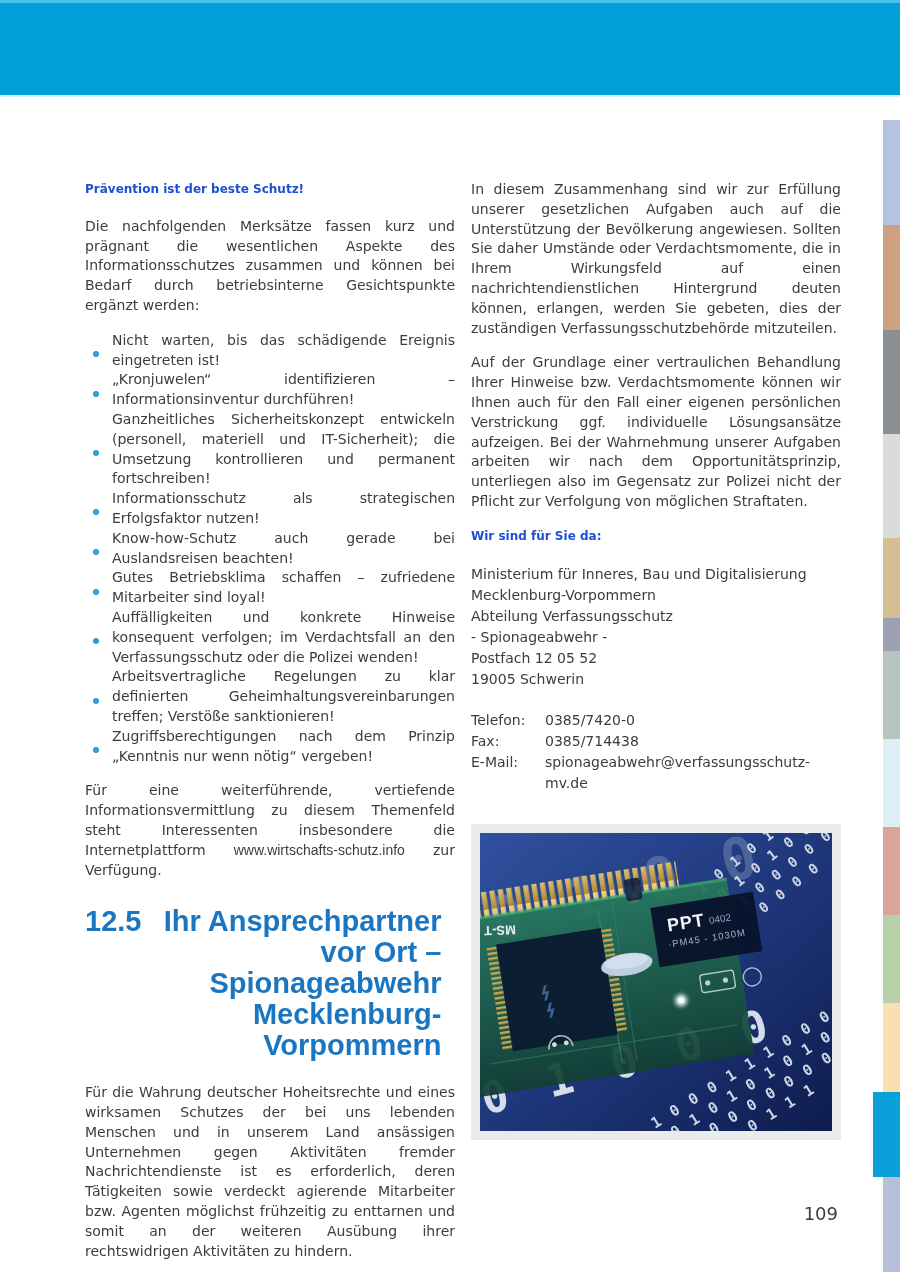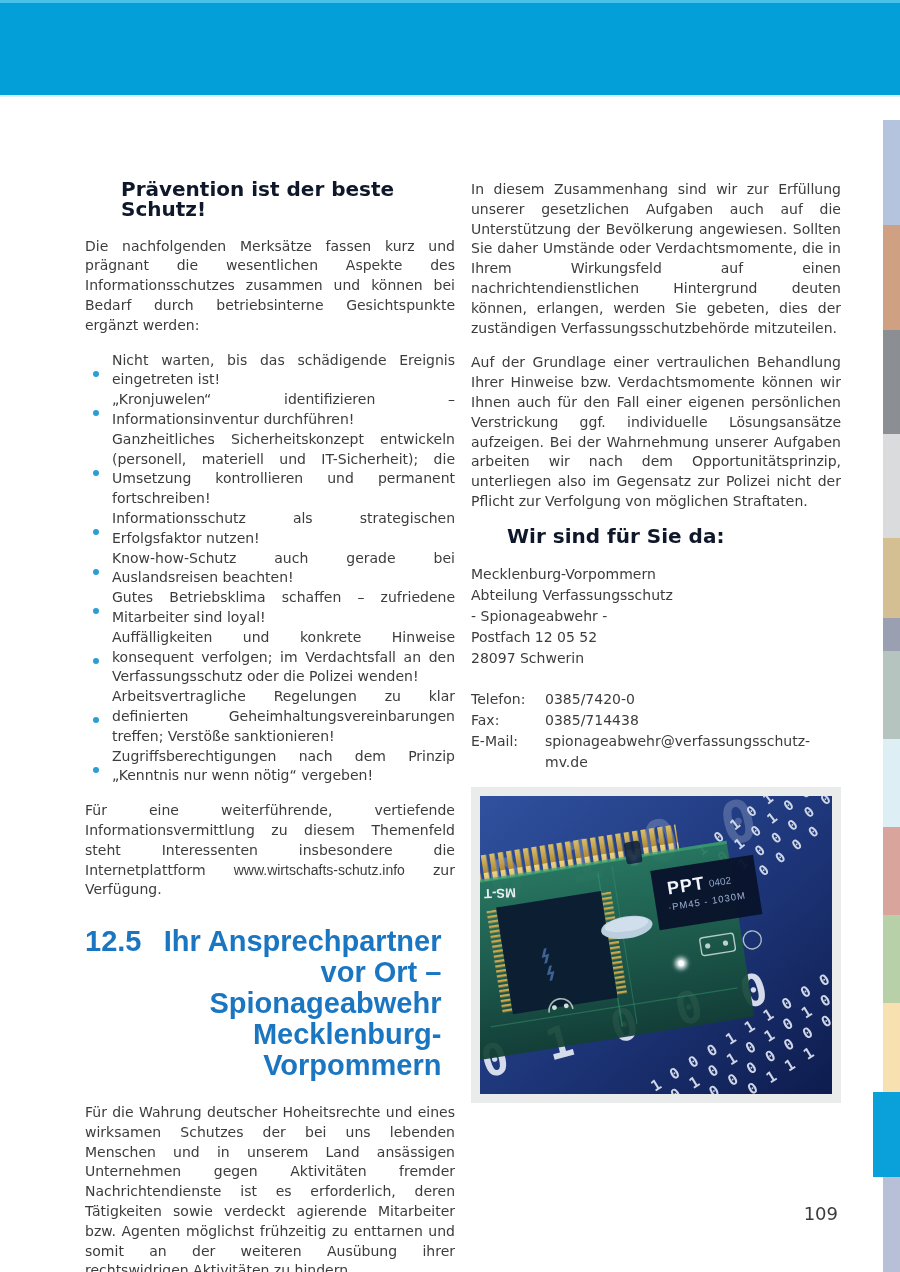--- a/index.html
+++ b/index.html
@@ -22,21 +22,21 @@
   .side-tab { width:17px; }
   .side-tab.active { width:27px; }
 
   .content {
     position:absolute; top:180px; left:85px; width:757px;
     display:flex; gap:16px;
   }
   .col { width:370px; font-size:14px; line-height:19.8px; }
 
   p.just { text-align:justify; hyphens:auto; -webkit-hyphens:auto; margin-bottom:15px; }
-  .minihead { font-size:20px; font-weight:bold; color:#0f172a; margin-bottom:17px;margin-left:36px; }
+  .minihead { font-size:12px; font-weight:bold; color:#1d4ed8; margin-bottom:17px; }
 
   .bullets { margin-bottom:15px; }
   .bullet-row { display:flex; align-items:center; padding-left:8px; }
   .dot {
     flex:0 0 6px; width:6px; height:6px; border-radius:50%;
     background:var(--bullet,#2b9ed2); margin-top:7px; margin-right:13px;
   }
   .btxt { flex:1; text-align:justify; hyphens:auto; -webkit-hyphens:auto; }
 
   .sans { font-family:"Liberation Sans",sans-serif; }
@@ -45,21 +45,21 @@
     display:flex; margin:26px 0 22px 0;
     font-family:"Liberation Sans",sans-serif;
     font-size:29px; font-weight:bold; color:var(--head,#1a76c1);
     line-height:31px;
   }
   .section-num { flex:0 0 54px; }
   .section-title { width:300px;text-align:right; }
 
   .addr-line { line-height:21px; }
   .addr-block { margin:2px 0 20px 0; }
-  .contact-block { margin-bottom:14px; }
+  .contact-block { margin-bottom:30px; }
   .contact-row { display:flex; line-height:21px; }
   .clabel { flex:0 0 74px; }
 
   .photo-frame {
     margin-top:12px; width:370px; background:#eaecec; padding:9px;
   }
   .photo-frame svg { display:block; width:352px; height:298px; }
 
   .page-number {
     position:absolute; top:1203px; right:62px;
@@ -145,25 +145,26 @@
   </div>
 
   <div class="col">
     <p class="just">In diesem Zusammenhang sind wir zur Erfüllung unserer gesetzlichen Aufgaben auch auf die Unterstützung der Bevölkerung angewiesen. Sollten Sie daher Umstände oder Verdachtsmomente, die in Ihrem Wirkungsfeld auf einen nachrichtendienstlichen Hintergrund deuten können, erlangen, werden Sie gebeten, dies der zuständigen Verfassungsschutzbehörde mitzuteilen.</p>
     <p class="just">Auf der Grundlage einer vertraulichen Behandlung Ihrer Hinweise bzw. Verdachtsmomente können wir Ihnen auch für den Fall einer eigenen persönlichen Verstrickung ggf. individuelle Lösungsansätze aufzeigen. Bei der Wahrnehmung unserer Aufgaben arbeiten wir nach dem Opportunitätsprinzip, unterliegen also im Gegensatz zur Polizei nicht der Pflicht zur Verfolgung von möglichen Straftaten.</p>
 
     <div class="minihead">Wir sind für Sie da:</div>
 
     <div class="addr-block">
 
+    <div class="addr-line">Ministerium für Inneres, Bau und Digitalisierung</div>
         <div class="addr-line">Mecklenburg-Vorpommern</div>
         <div class="addr-line">Abteilung Verfassungsschutz</div>
         <div class="addr-line">- Spionageabwehr -</div>
         <div class="addr-line">Postfach 12 05 52</div>
-        <div class="addr-line">28097 Schwerin</div>
+        <div class="addr-line">19005 Schwerin</div>
       </div>
 
     <div class="contact-block">
 
     <div class="contact-row">
         <span class="clabel">Telefon:</span>
         <span class="cvalue">0385/7420-0</span>
       </div>
         <div class="contact-row">
         <span class="clabel">Fax:</span>

